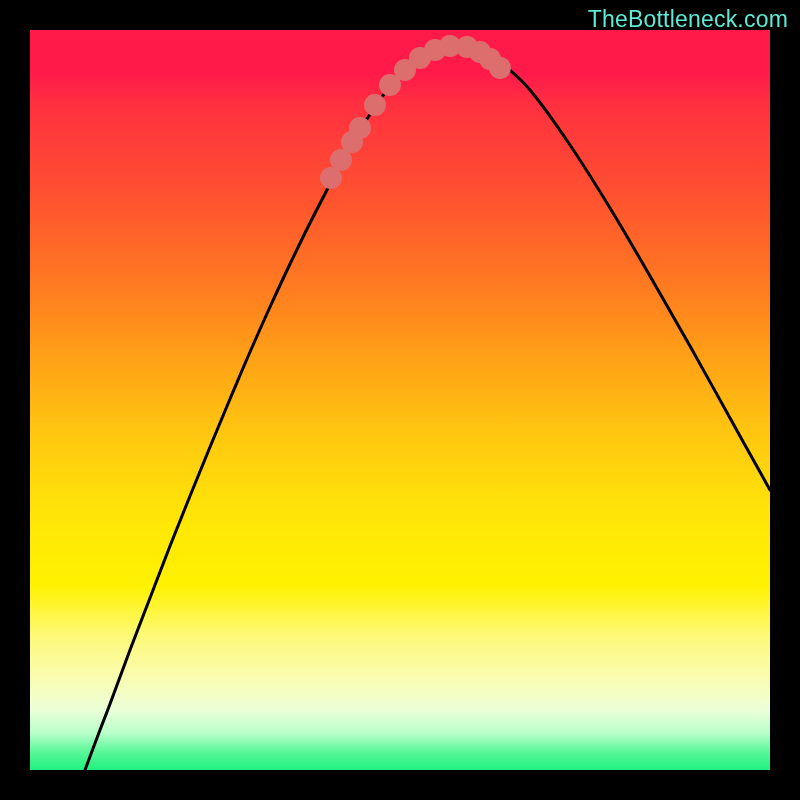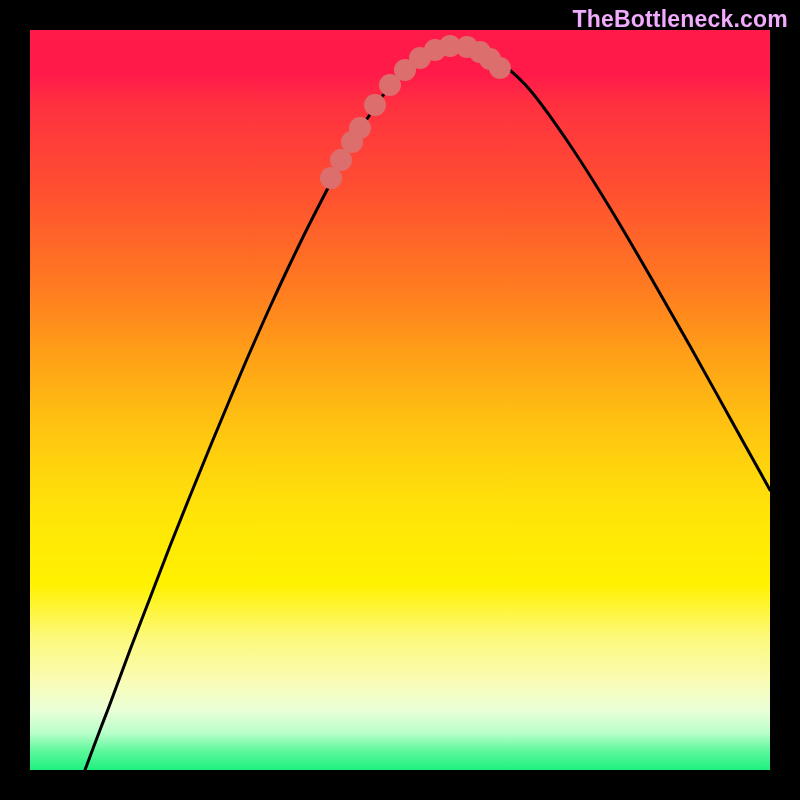--- a/index.html
+++ b/index.html
@@ -33,22 +33,22 @@
       #5cf79a 97.5%,
       #1ef07e 100%
     );
   }
   .watermark {
     position: absolute;
     top: 6px;
     right: 12px;
     font-family: Arial, Helvetica, sans-serif;
     font-size: 23px;
-    font-weight: 700;
-    color: #f0abfc;
+    font-weight: 400;
+    color: #5eead4;
     letter-spacing: 0.2px;
   }
   svg.curve {
     position: absolute;
     left: 0; top: 0;
     width: 740px;
     height: 740px;
     overflow: visible;
   }
   .dot {

